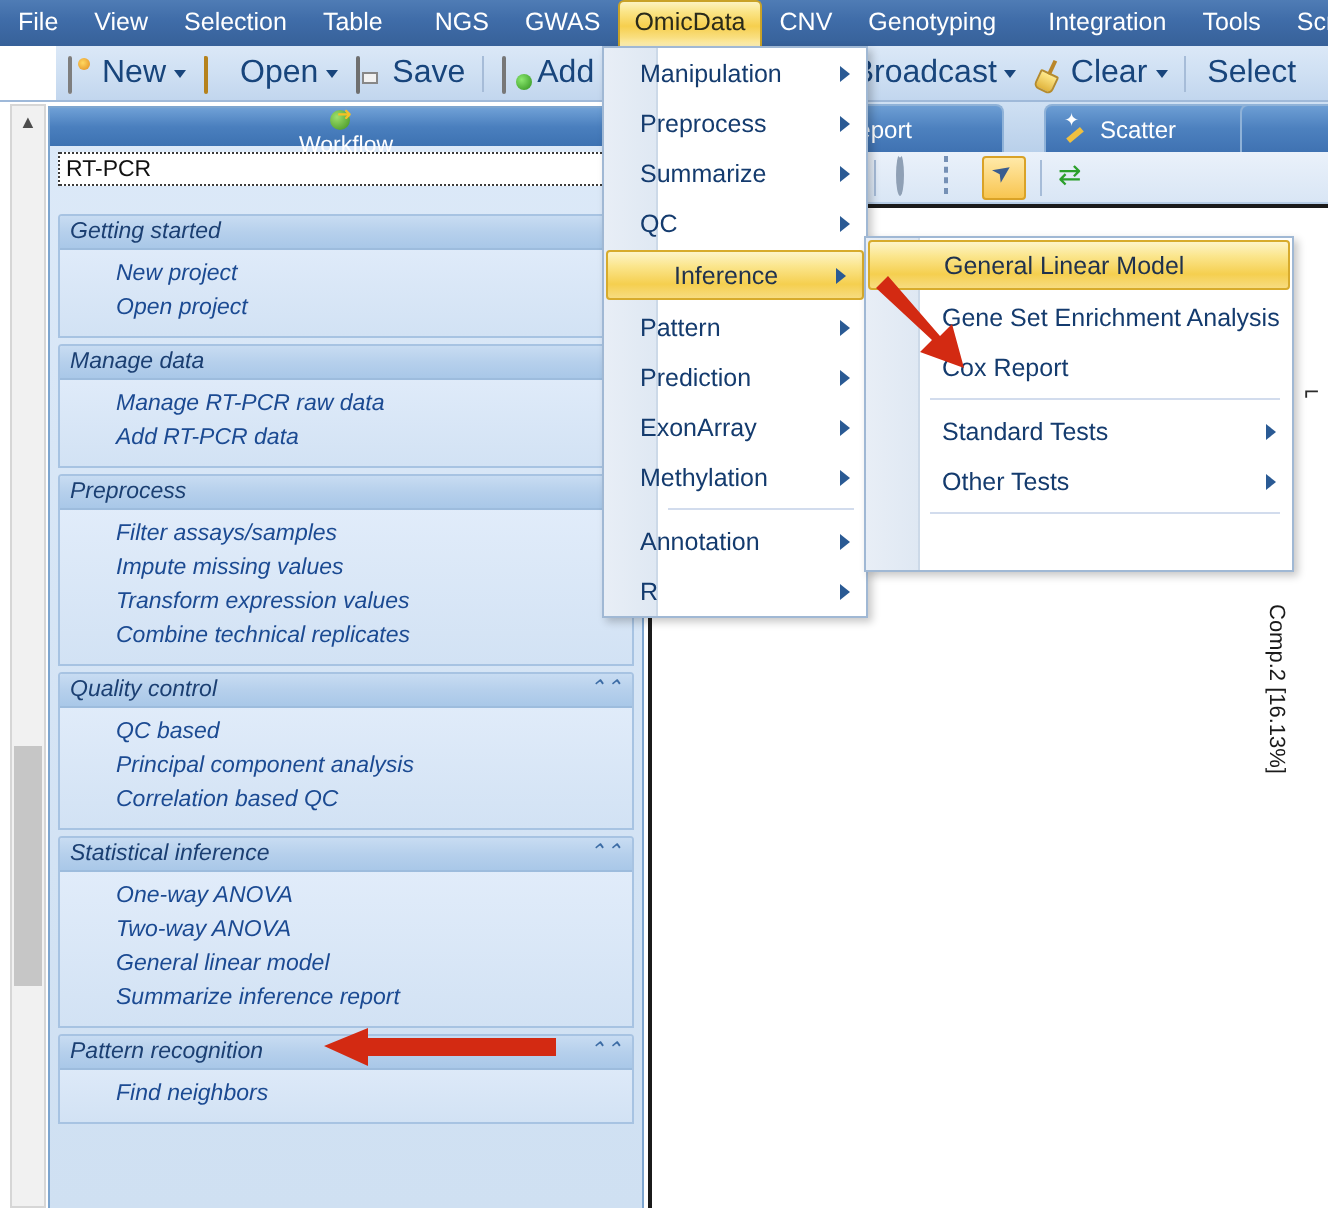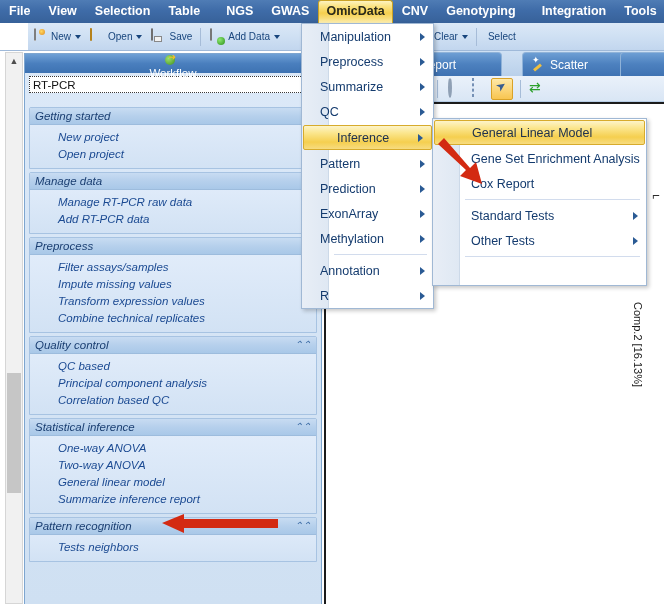--- a/index.html
+++ b/index.html
@@ -18,21 +18,20 @@
 
   
   .menubar {
     position: absolute;
     left: 0; top: 0;
     width: 664px; height: 23px;
     background: linear-gradient(to bottom, #4f7cb5 0%, #3f6ca8 45%, #376199 100%);
     display: flex;
     align-items: center;
     box-sizing: border-box;
-    font-weight: bold;
   }
   .menubar-leftpad { width: 28px; height: 23px; background: #ffffff; }
   .menu-item {
     color: #ffffff;
     font-size: 12.5px;
     padding: 0 9px;
     height: 23px;
     line-height: 23px;
     white-space: nowrap;
     cursor: default;
@@ -65,21 +64,21 @@
     display: flex;
     align-items: center;
     box-sizing: border-box;
   }
   .toolbar-leftpad { width: 28px; height: 27px; background: #ffffff; }
   .tb-btn {
     display: flex; align-items: center;
     height: 26px;
     padding: 0 4px;
     color: #18457c;
-    font-size: 10px;
+    font-size: 16px;
     white-space: nowrap;
     cursor: default;
   }
   .tb-btn .lbl { margin-left: 3px; }
   .tb-caret {
     width: 0; height: 0;
     border-left: 3.5px solid transparent;
     border-right: 3.5px solid transparent;
     border-top: 4px solid #18457c;
     margin-left: 4px;
@@ -516,21 +515,21 @@
           <div class="grp-item">Summarize inference report</div>
         </div>
       </div>
 
       <div class="grp">
         <div class="grp-head">
           <span>Pattern recognition</span>
           <span class="chev">⌃⌃</span>
         </div>
         <div class="grp-items">
-          <div class="grp-item">Tests neighbors</div>
+          <div class="grp-item">Find neighbors</div>
         </div>
       </div>
 
     </div>
   </div>
 
   <div class="dd" style="left:301px; top:23px; width:133px;">
     <div class="dd-item">
       <span>Manipulation</span>
       <span class="dd-arrow"></span>

